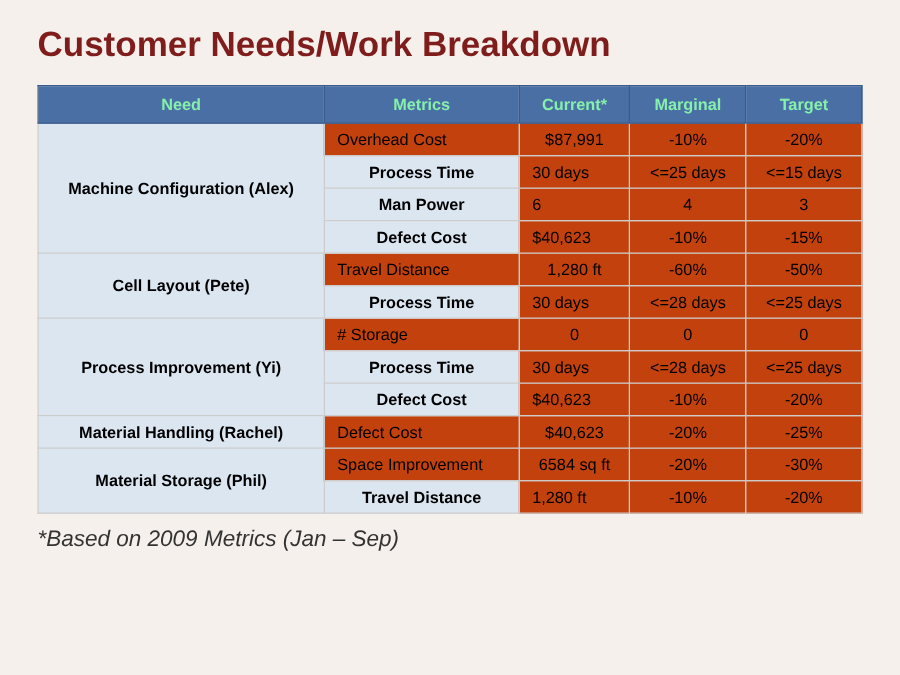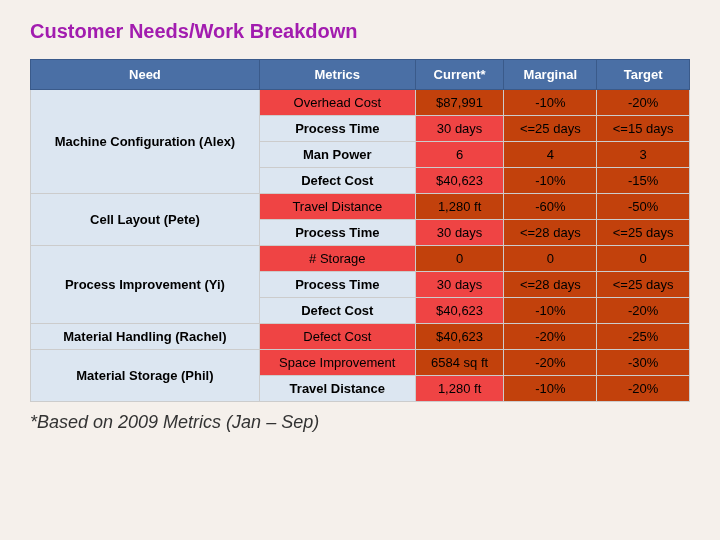--- a/index.html
+++ b/index.html
@@ -4,53 +4,53 @@
   <style>
     * { box-sizing: border-box; margin: 0; padding: 0; }
     body {
       font-family: Arial, sans-serif;
       background: #f5f0eb;
       width: 720px;
       min-height: 540px;
       padding: 20px 30px;
     }
     h1 {
-      font-size: 20px;
+      font-size: 28px;
       font-weight: bold;
-      color: #a21caf;
+      color: #7f1d1d;
       margin-bottom: 16px;
     }
     table {
       width: 100%;
       border-collapse: collapse;
       font-size: 13px;
     }
     thead tr th {
       background: #4a6fa5;
-      color: #ffffff;
+      color: #86efac;
       font-weight: bold;
       padding: 7px 10px;
       text-align: center;
       border: 1px solid #3a5a8a;
     }
     tbody tr td {
       border: 1px solid #ccc;
       padding: 5px 10px;
       text-align: center;
       vertical-align: middle;
       background: #c2410c;
     }
     tbody tr td:first-child {
       font-weight: bold;
       background: #dce6f1;
       margin-top: 13px;
     }
     tbody tr td:nth-child(2) {
-      text-align: center;
-      background: #ef4444;
+      text-align: left;
+      background: #c2410c;
     }
     .footer-note {
       margin-top: 10px;
       font-size: 18px;
       font-style: italic;
       color: #333;
     }
   </style>
 </head>
 <body>

